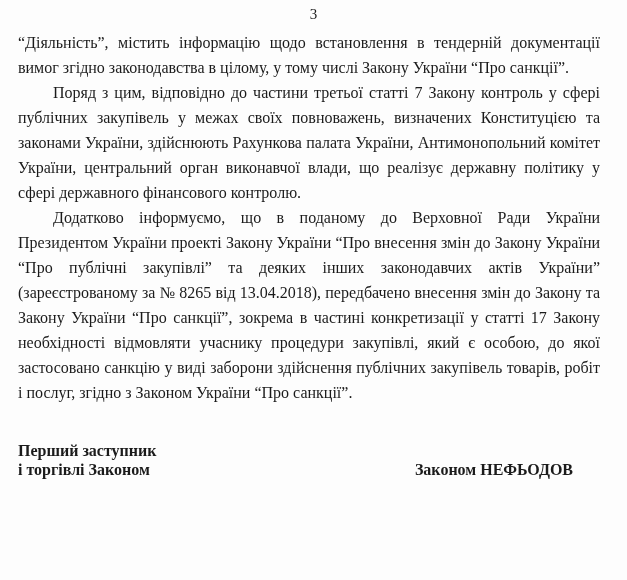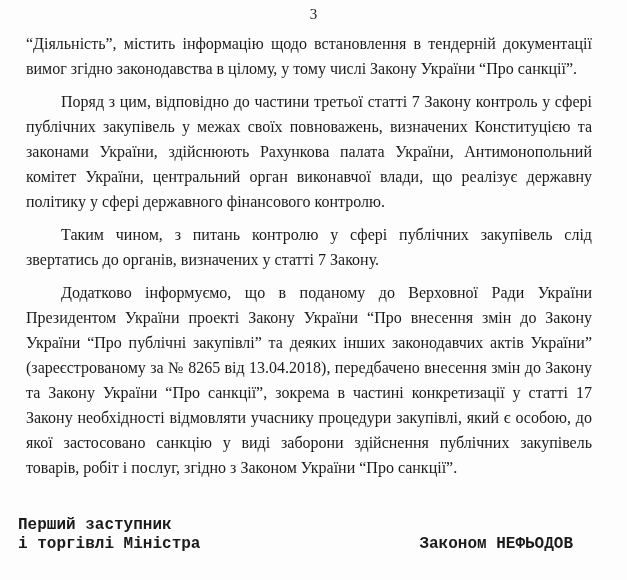--- a/index.html
+++ b/index.html
@@ -23,55 +23,53 @@
     font-size: 15px;
     line-height: 17px;
   }
   .body-text {
     margin: 7px 27px 0 18px;
     font-size: 16px;
     line-height: 25px;
     text-align: justify;
   }
   .body-text p {
-    margin: 8px;
+    margin: 0;
     padding: 0;
   }
   .body-text p.indented {
     text-indent: 35px;
   }
   .signature {
     display: flex;
     justify-content: space-between;
     align-items: flex-end;
     margin: 36px 54px 0 18px;
     font-size: 16px;
     font-weight: bold;
     line-height: 19px;
-    font-family: Liberation Mono, monospace;
   }
   .sig-name {
     white-space: nowrap;
   }
 </style>
 </head>
 <body>
 
 <div class="page">
 
   <div class="page-number">3</div>
 
   <div class="body-text">
     <p>“Діяльність”, містить інформацію щодо встановлення в тендерній документації вимог згідно законодавства в цілому, у тому числі Закону України “Про санкції”.</p>
     <p class="indented">Поряд з цим, відповідно до частини третьої статті 7 Закону контроль у сфері публічних закупівель у межах своїх повноважень, визначених Конституцією та законами України, здійснюють Рахункова палата України, Антимонопольний комітет України, центральний орган виконавчої влади, що реалізує державну політику у сфері державного фінансового контролю.</p>
-    <p class="indented">Таким чином, з питань контролю у сфері публічних закупівель слід звертатись до органів, визначених у статті 7 Закону.</p>
     <p class="indented">Додатково інформуємо, що в поданому до Верховної Ради України Президентом України проекті Закону України “Про внесення змін до Закону України “Про публічні закупівлі” та деяких інших законодавчих актів України” (зареєстрованому за № 8265 від 13.04.2018), передбачено внесення змін до Закону та Закону України “Про санкції”, зокрема в частині конкретизації у статті 17 Закону необхідності відмовляти учаснику процедури закупівлі, який є особою, до якої застосовано санкцію у виді заборони здійснення публічних закупівель товарів, робіт і послуг, згідно з Законом України “Про санкції”.</p>
   </div>
 
   <div class="signature">
     <div class="sig-title">
       <div>Перший заступник</div>
-      <div>і торгівлі Міністра</div>
+      <div>і торгівлі Законом</div>
     </div>
     <div class="sig-name">Законом НЕФЬОДОВ</div>
   </div>
 
 </div>
 
 </body></html>

